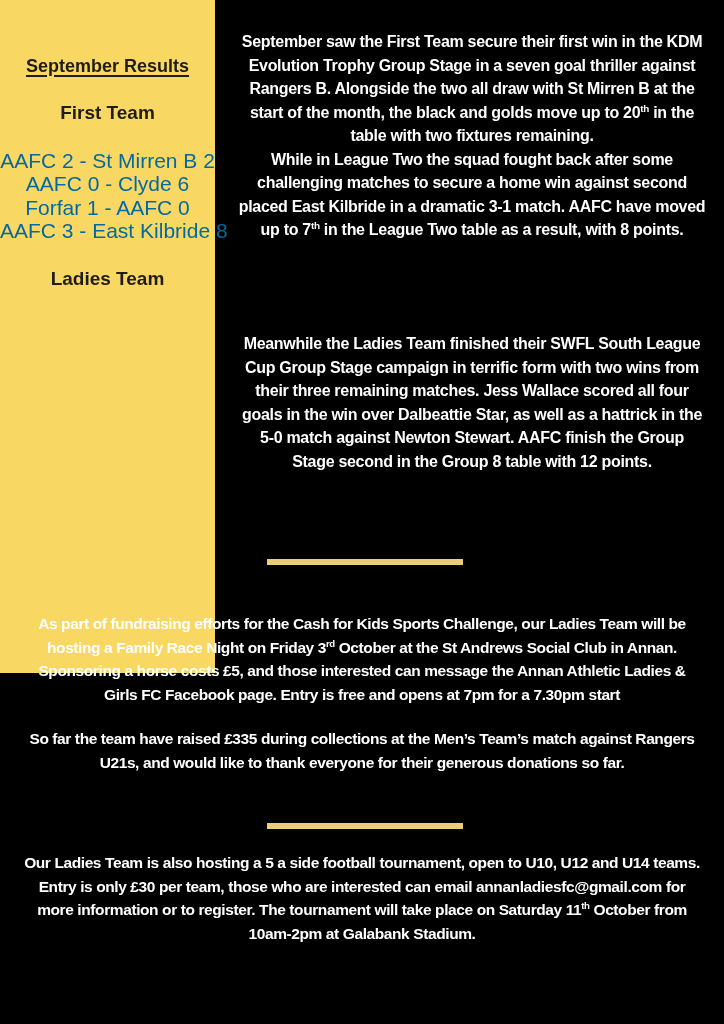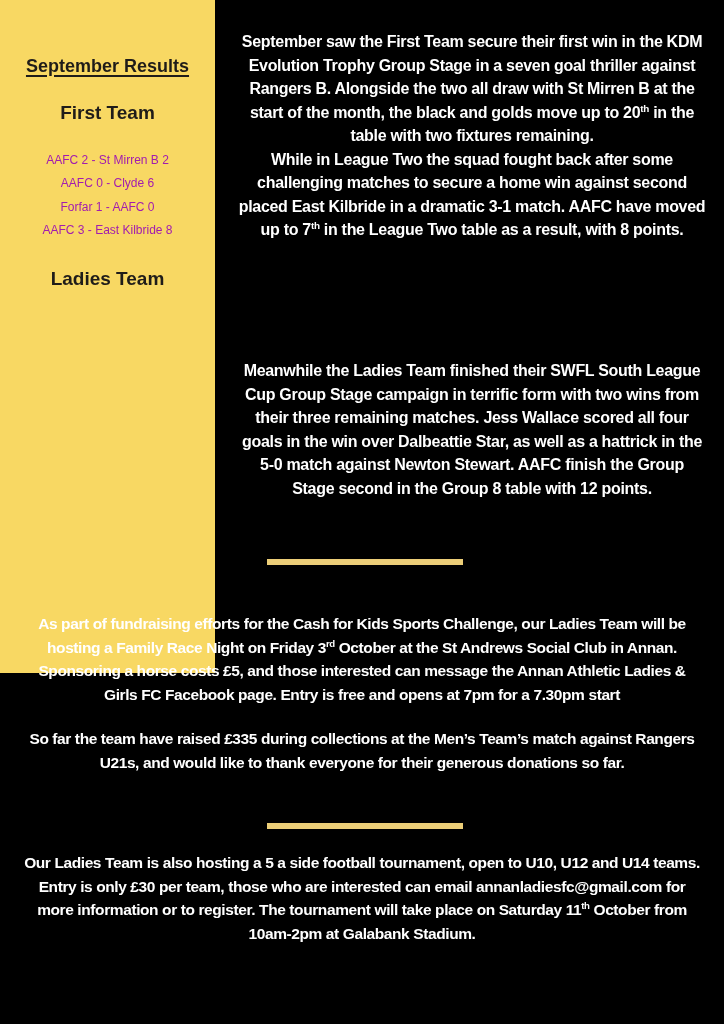--- a/index.html
+++ b/index.html
@@ -36,39 +36,39 @@
   .team-heading {
     margin-top: 26px;
     font-size: 19px;
     font-weight: bold;
     color: #1f1c19;
     line-height: 20px;
   }
   .results-group { margin-top: 26px; }
   .results-group.ladies { margin-top: 29px; }
   .result-line {
-    font-size: 12px;
+    font-size: 21px;
     line-height: 23.4px;
-    color: #a21caf;
+    color: #0369a1;
     white-space: nowrap;
   }
   
   .para {
     position: absolute;
     color: #ffffff;
     font-weight: bold;
     text-align: center;
     font-size: 16px;
     line-height: 23.5px;
     letter-spacing: -0.3px;
   }
   .col-right { left: 237px; width: 470px; }
   .block-1 { top: 30px; }
   .block-1 p + p { margin-top: 0; }
-  .block-2 { top: 359px; }
+  .block-2 { top: 332px; }
   .full-width { left: 20px; width: 684px; font-size: 15.5px; letter-spacing: -0.4px; }
   .block-3 { top: 612px; text-align: center; }
   .block-4 { top: 727px; }
   .block-5 { top: 851px; }
   sup {
     font-size: 62%;
     vertical-align: super;
     line-height: 0;
   }
   

